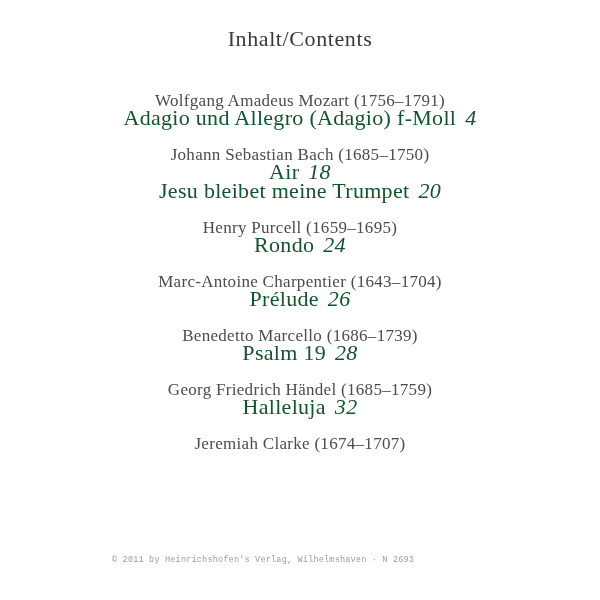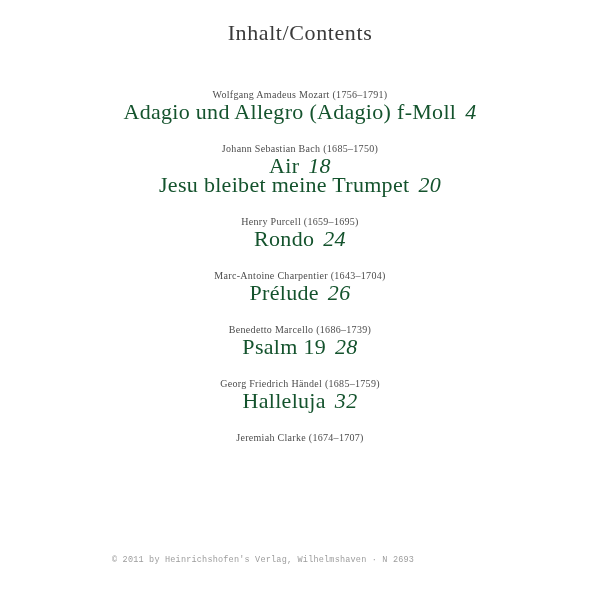--- a/index.html
+++ b/index.html
@@ -11,36 +11,36 @@
     position: relative;
     width: 600px;
     height: 600px;
     background: #ffffff;
     overflow: hidden;
     font-family: "Liberation Serif", "DejaVu Serif", serif;
     color: #3d3d3d;
   }
   .title {
     margin: 0;
-    padding-top: 20px;
+    padding-top: 26px;
     text-align: center;
     font-size: 22px;
     font-weight: normal;
     letter-spacing: 0.6px;
     color: #3a3a3a;
   }
   .entries {
     margin-top: 42px;
     text-align: center;
   }
   .entry {
     margin-bottom: 21px;
   }
   .composer {
-    font-size: 10px;
+    font-size: 17px;
     line-height: 14px;
     color: #4c4c4c;
     letter-spacing: 0.3px;
   }
   .piece {
     font-size: 22px;
     line-height: 19px;
     color: #14532d;
     letter-spacing: 0.3px;
   }

